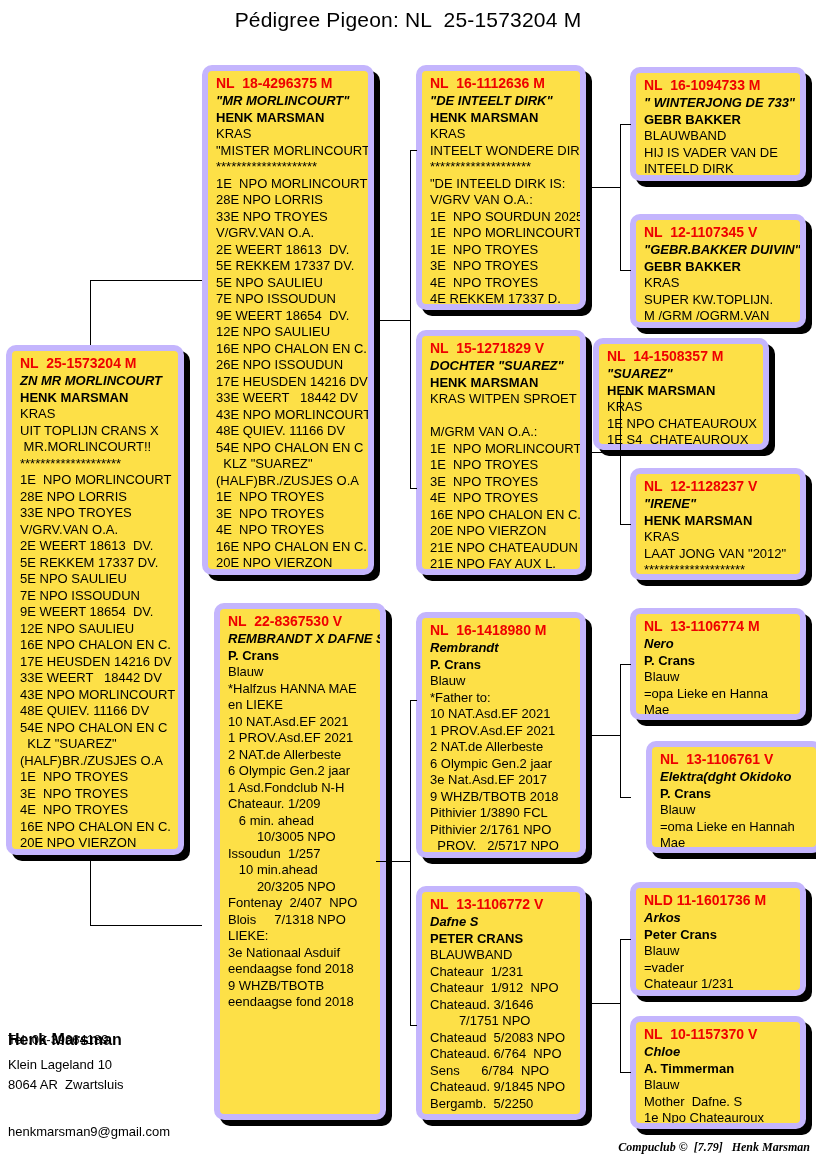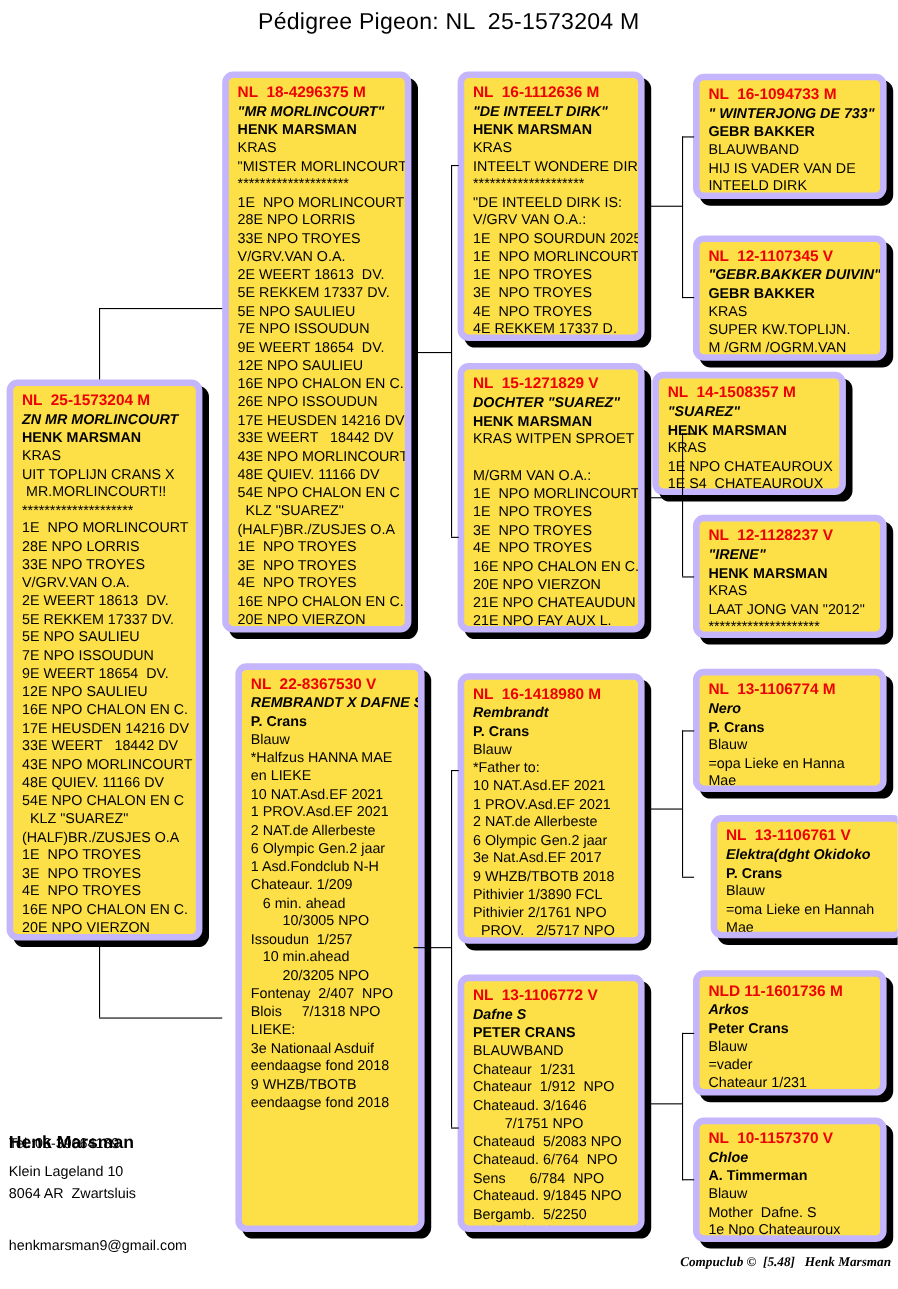--- a/index.html
+++ b/index.html
@@ -326,13 +326,13 @@
   <div class="hl" style="left:620px;top:939px;width:11px"></div>
   <div class="hl" style="left:620px;top:1072px;width:11px"></div>
 </div>
 
 <div class="owner-name">Henk Marsman</div>
 <div class="owner-line" style="top:1057px">Klein Lageland 10</div>
 <div class="owner-line" style="top:1077px">8064 AR  Zwartsluis</div>
 <div class="owner-line" style="top:1032px">Tel.:06-39664189</div>
 <div class="owner-line" style="top:1124px">henkmarsman9@gmail.com</div>
 
-<div class="footer">Compuclub ©  [5.48]   Henk Marsman</div>
+<div class="footer">Compuclub ©  [7.79]   Henk Marsman</div>
 
 </body></html>

